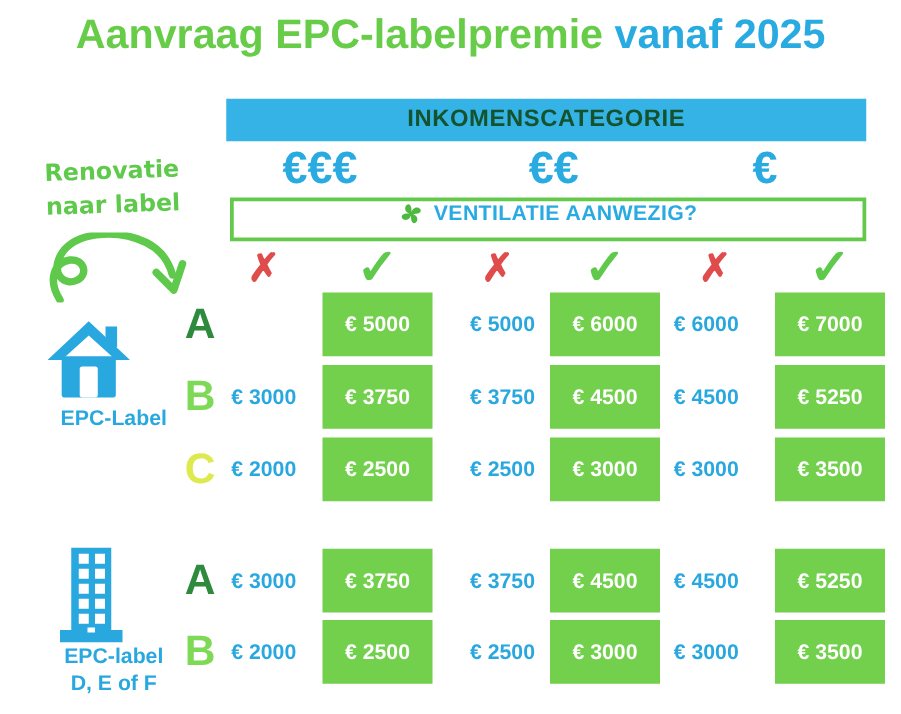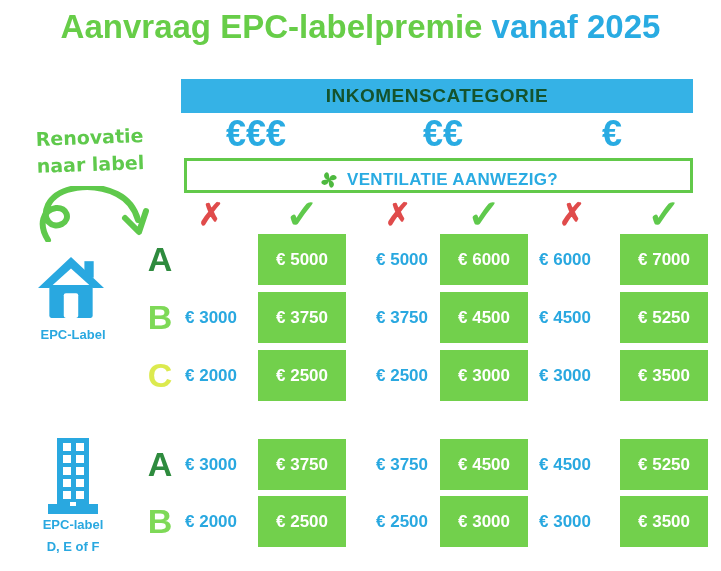--- a/index.html
+++ b/index.html
@@ -22,21 +22,21 @@
 
   .euro{
     position:absolute;top:112px;height:44px;width:120px;text-align:center;
     color:#29abe2;font-size:36px;font-weight:bold;line-height:44px;
   }
   .euro1{left:196px;} .euro2{left:383px;} .euro3{left:552px;}
 
   .vent-box{
     position:absolute;left:184px;top:158px;width:503px;height:29px;
     background:#ffffff;border:3px solid #62c94a;
-    display:flex;align-items:flex-end;justify-content:center;gap:8px;
+    display:flex;align-items:flex-start;justify-content:center;gap:8px;
   }
   .vent-box .vent-label{color:#29abe2;font-size:17px;font-weight:bold;letter-spacing:0.3px;}
   .fan-svg{width:20px;height:20px;}
 
   .mark{
     position:absolute;top:194px;width:48px;height:42px;text-align:center;font-weight:bold;
   }
   .mark.x{color:#e04b4b;font-size:31px;line-height:42px;}
   .mark.v{color:#5fc94c;font-size:40px;line-height:40px;}
   .mx1{left:187px;} .mv1{left:278px;} .mx2{left:374px;} .mv2{left:460px;} .mx3{left:548px;} .mv3{left:640px;}
@@ -61,22 +61,22 @@
   .annotation{
     position:absolute;left:20px;top:124px;width:140px;text-align:center;
     color:#5fc94c;font-size:19px;font-weight:bold;line-height:27px;
     font-family:cursive, "DejaVu Sans", sans-serif;transform:rotate(-2deg);
   }
   .arrow-svg{position:absolute;left:34px;top:186px;width:122px;height:56px;}
 
   .house-svg{position:absolute;left:38px;top:256px;width:66px;height:64px;}
   .building-svg{position:absolute;left:44px;top:438px;width:58px;height:76px;}
   .icon-label{
-    position:absolute;left:8px;width:130px;text-align:center;
-    color:#29a8e0;font-size:13px;font-weight:bold;line-height:22px;
+    position:absolute;left:26px;width:130px;text-align:center;
+    color:#29a8e0;font-size:17px;font-weight:bold;line-height:22px;
   }
   .house-label{top:324px;}
   .building-label{top:514px;}
 </style>
 </head>
 <body>
 
 <div class="canvas">
 
   <div class="title">

